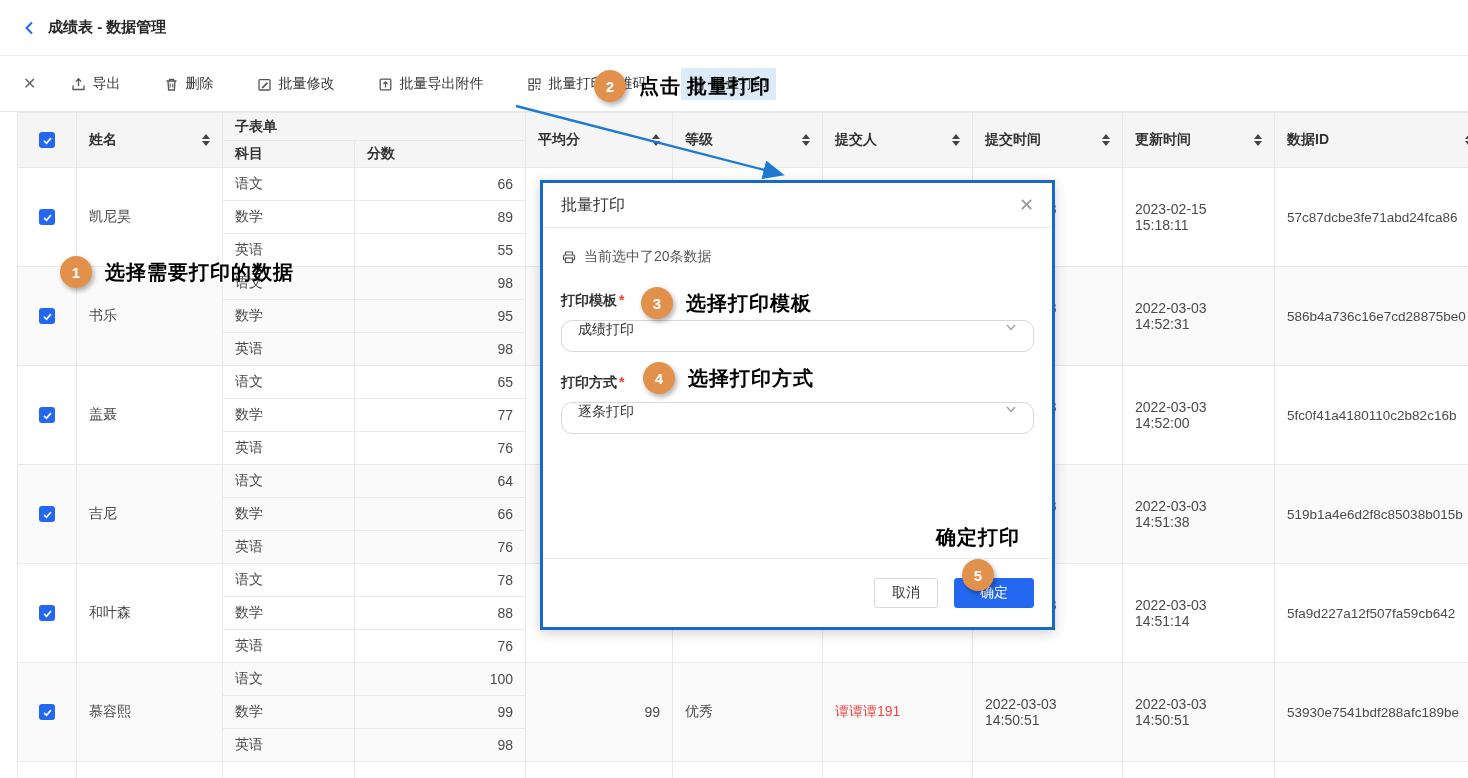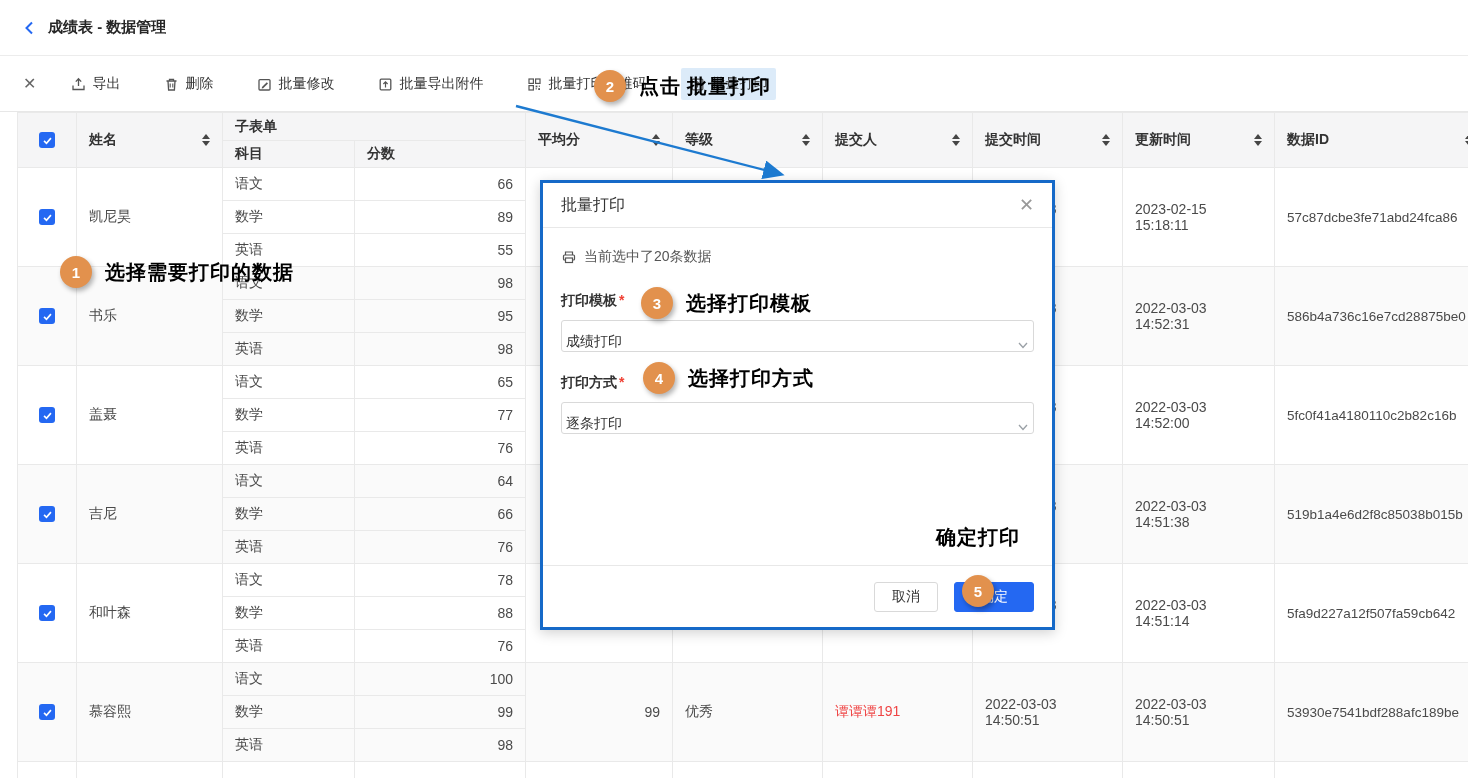--- a/index.html
+++ b/index.html
@@ -49,35 +49,35 @@
   .modal { position:absolute; left:540px; top:180px; width:515px; height:450px; background:#fff;
     border:3px solid #1569c8; box-shadow:0 3px 12px rgba(0,0,0,.18); z-index:40; }
   .modal-head { height:45px; display:flex; align-items:center; justify-content:space-between;
     padding:0 18px; border-bottom:1px solid #e8e8e8; }
   .modal-title { font-size:16px; color:#333; }
   .modal-x { color:#999; font-size:18px; cursor:pointer; }
   .modal-body { padding:20px 18px 0 18px; }
   .sel-info { display:flex; align-items:center; gap:7px; font-size:14px; color:#555; margin-bottom:26px; }
   .fld-label { font-size:14px; font-weight:700; color:#333; margin-bottom:10px; }
   .req { color:#f04134; margin-left:2px; }
-  .select { height:32px; border:1px solid #d9d9d9; border-radius:3px; display:flex; align-items:flex-end;
-    justify-content:space-between; padding:0 4px; font-size:14px; color:#333; cursor:pointer; margin-bottom:22px; background:#fff; }
-  .modal-foot { position:absolute; left:0; bottom:0; width:100%; height:62px; border-top:1px solid #e8e8e8;
+  .select { height:32px; border:1px solid #d9d9d9; border-radius:11px; display:flex; align-items:flex-start;
+    justify-content:space-between; padding:0 16px; font-size:14px; color:#333; cursor:pointer; margin-bottom:22px; background:#fff; }
+  .modal-foot { position:absolute; left:0; bottom:0; width:100%; height:69px; border-top:1px solid #e8e8e8;
     display:flex; align-items:center; justify-content:flex-end; gap:16px; padding-right:18px; }
   .btn { height:30px; border-radius:3px; font-size:14px; display:flex; align-items:center; justify-content:center; cursor:pointer; }
   .btn-cancel { width:64px; background:#fff; border:1px solid #d9d9d9; color:#333; }
   .btn-ok { width:80px; background:#2468f2; border:1px solid #2468f2; color:#fff; }
 
   
   .anno { position:absolute; z-index:60; display:flex; align-items:center; gap:13px; pointer-events:none; }
   .num-circle { width:32px; height:32px; border-radius:50%; background:#e2914d; color:#fff; font-weight:700;
     font-size:15px; display:flex; align-items:center; justify-content:center; box-shadow:2px 3px 5px rgba(0,0,0,.3); }
   .anno-text { color:#000000; font-weight:700; font-size:20px; letter-spacing:1px;
     font-family:"Liberation Serif","DejaVu Serif",serif; white-space:nowrap; }
-  .anno5 { flex-direction:column; align-items:center; gap:24px; }
+  .anno5 { flex-direction:column; align-items:center; gap:8px; }
   #arrow-layer { position:absolute; left:0; top:0; width:1468px; height:778px; z-index:55; pointer-events:none; }
 </style>
 </head>
 <body>
 
 <div class="page">
 
   <div class="top-header">
     <span class="back-btn">
       <svg width="16" height="16" viewBox="0 0 16 16">

